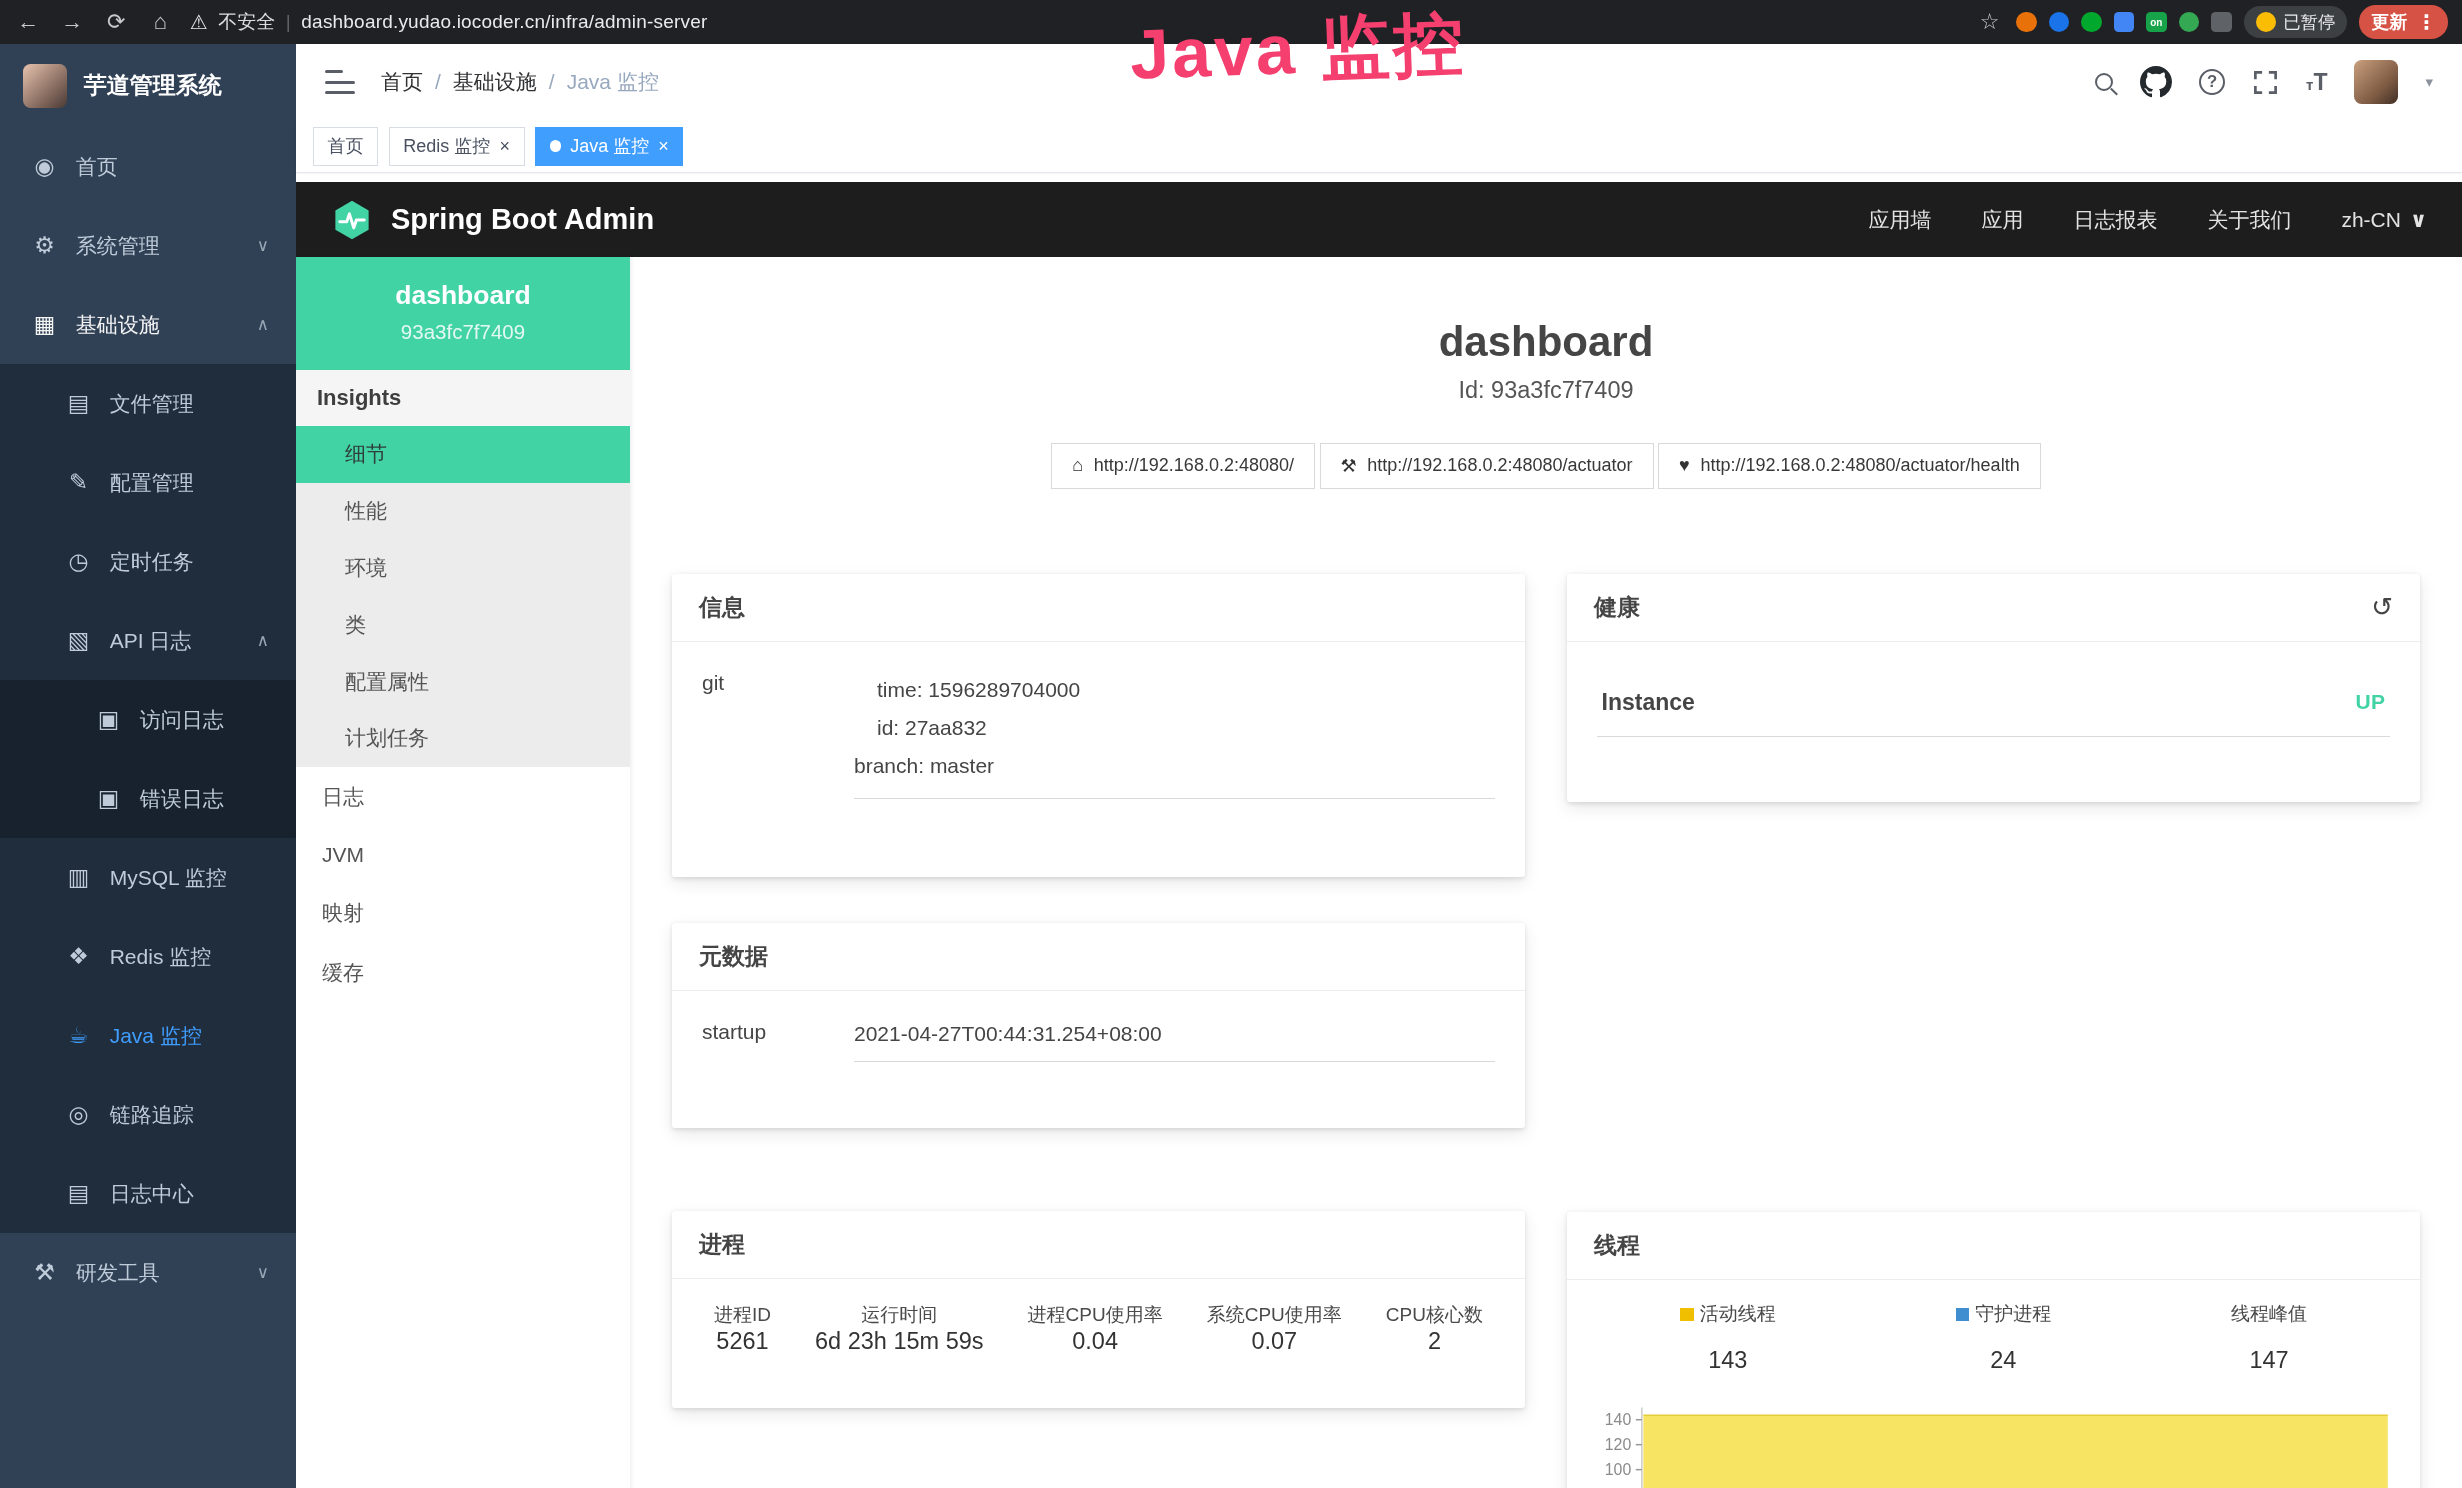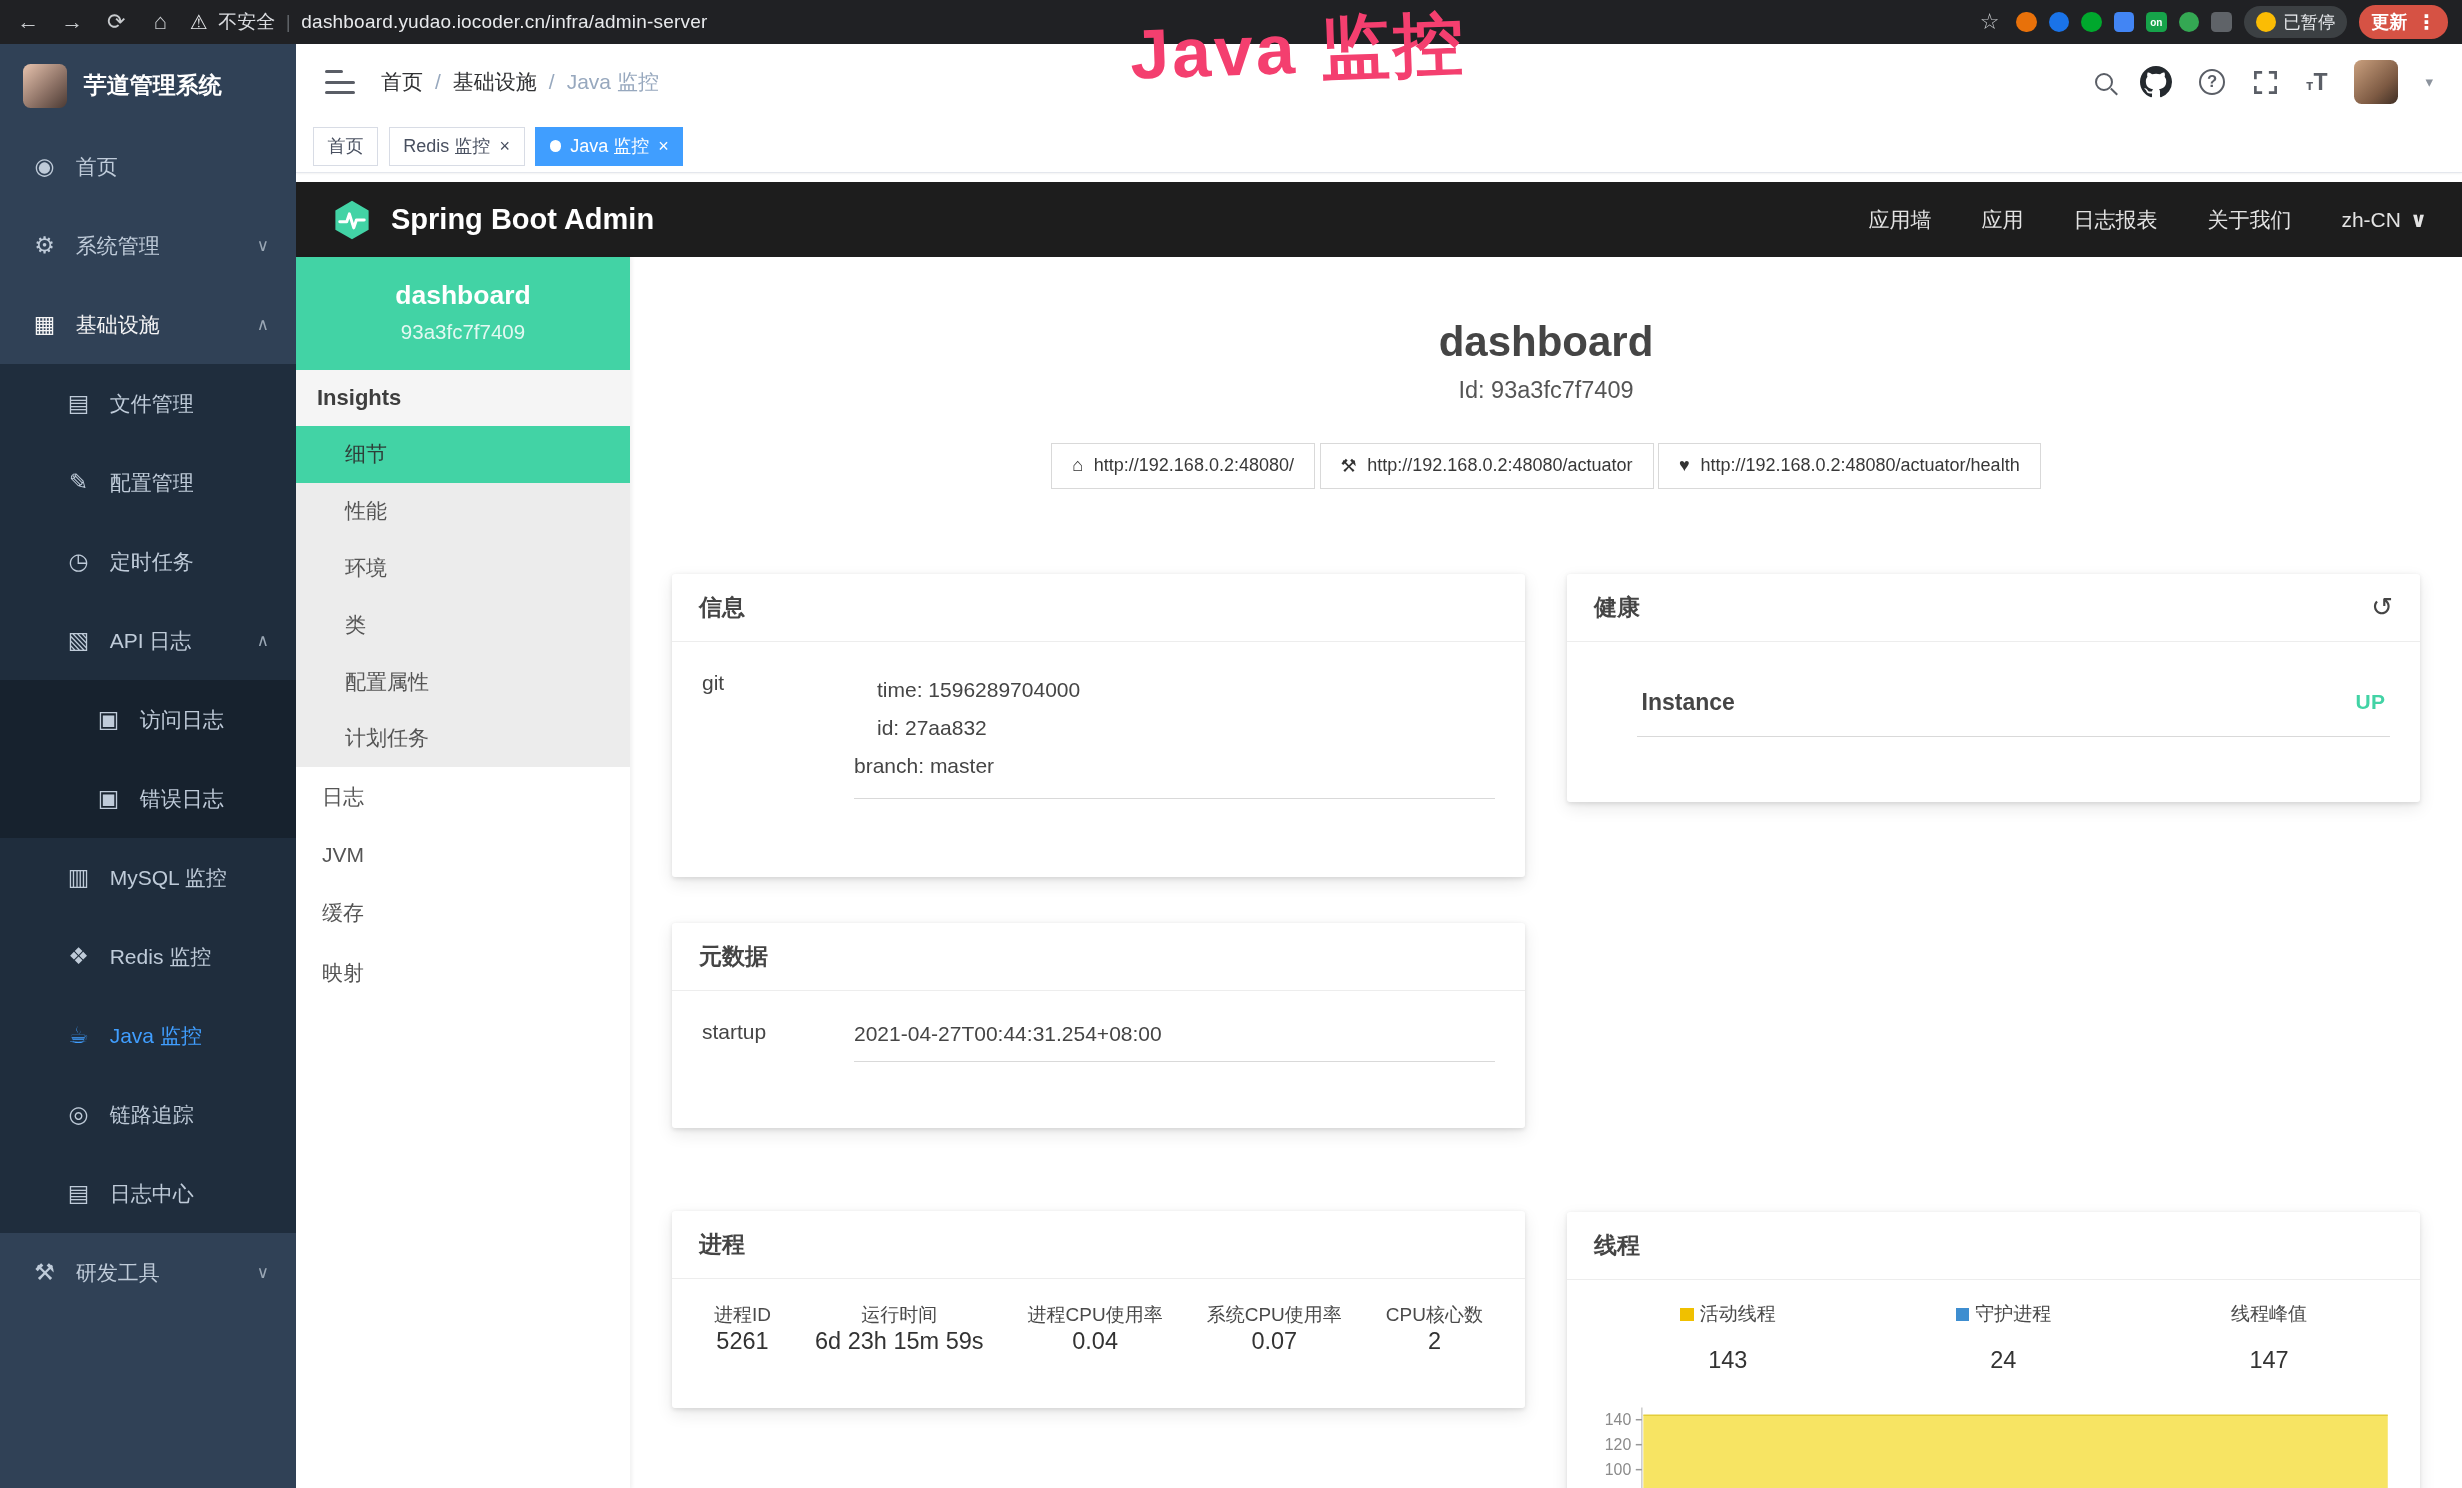--- a/index.html
+++ b/index.html
@@ -98,21 +98,21 @@
   .hist-ic { margin-left:auto; font-size:26px; font-weight:normal; color:#454545; cursor:pointer; }
 
   .card-info { height:303px; margin-bottom:46px; }
   .kv { display:flex; font-size:21px; color:#454545; }
   .kv .k { width:152px; flex:0 0 auto; }
   .kv .v { flex:1; line-height:1.8; border-bottom:0.8px solid #d9d9d9; padding-bottom:13.7px; }
   .indent { margin-left:23px; }
 
   .card-meta { height:205px; margin-bottom:83px; }
   .card-health { height:228px; margin-bottom:410px; }
-  .health-row { display:flex; align-items:center; font-size:23px; color:#454545; font-weight:bold; border-bottom:0.8px solid #d9d9d9; padding:10.6px 4.6px 20px; margin-top:21px;margin-left:40px; }
+  .health-row { display:flex; align-items:center; font-size:23px; color:#454545; font-weight:bold; border-bottom:0.8px solid #d9d9d9; padding:10.6px 4.6px 20px; margin-top:21px; }
   .up { margin-left:auto; color:#42d3a5; font-size:21px; letter-spacing:0.4px; }
 
   .card-process { height:197px; }
   .metrics { display:flex; justify-content:space-between; padding:23px 42px 0; }
   .metric { text-align:center; }
   .metric .ml { font-size:19px; color:#4a4a4a; }
   .metric .mv { font-size:23.5px; color:#333; }
 
   .card-threads { height:349px; }
   .legend { display:flex; justify-content:space-around; padding:21px 23px 0; }
@@ -329,22 +329,22 @@
             </div>
             <div class="sba-insights">Insights</div>
             <div class="sba-subitem active">细节</div>
             <div class="sba-subitem">性能</div>
             <div class="sba-subitem">环境</div>
             <div class="sba-subitem">类</div>
             <div class="sba-subitem">配置属性</div>
             <div class="sba-subitem">计划任务</div>
             <div class="sba-rootitem">日志</div>
             <div class="sba-rootitem">JVM</div>
+            <div class="sba-rootitem">映射</div>
             <div class="sba-rootitem">缓存</div>
-            <div class="sba-rootitem">映射</div>
           </div>
 
           <div class="sba-main">
             <div class="sba-title">dashboard</div>
             <div class="sba-id">Id: 93a3fc7f7409</div>
 
             <div class="links-row">
               <span class="link-btn">
                 <span class="li">⌂</span>
                 <span>http://192.168.0.2:48080/</span>

